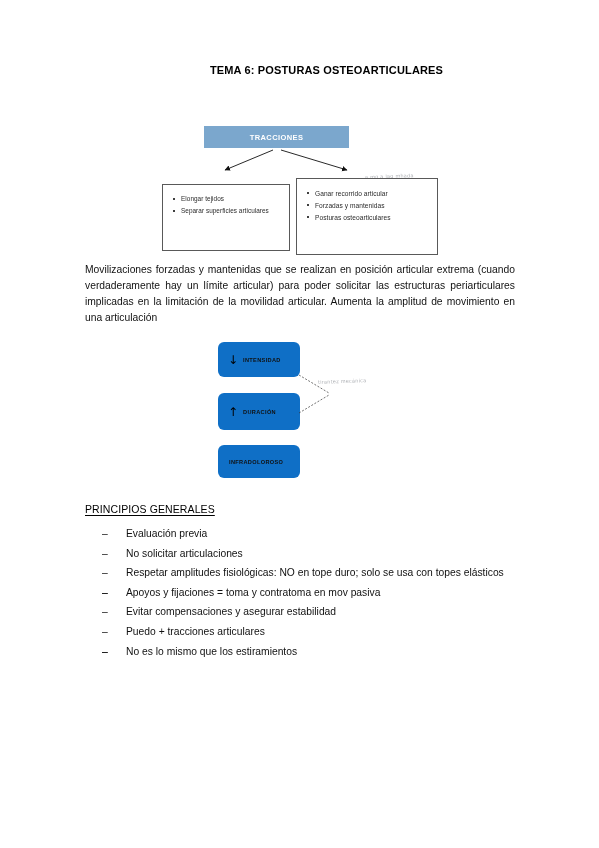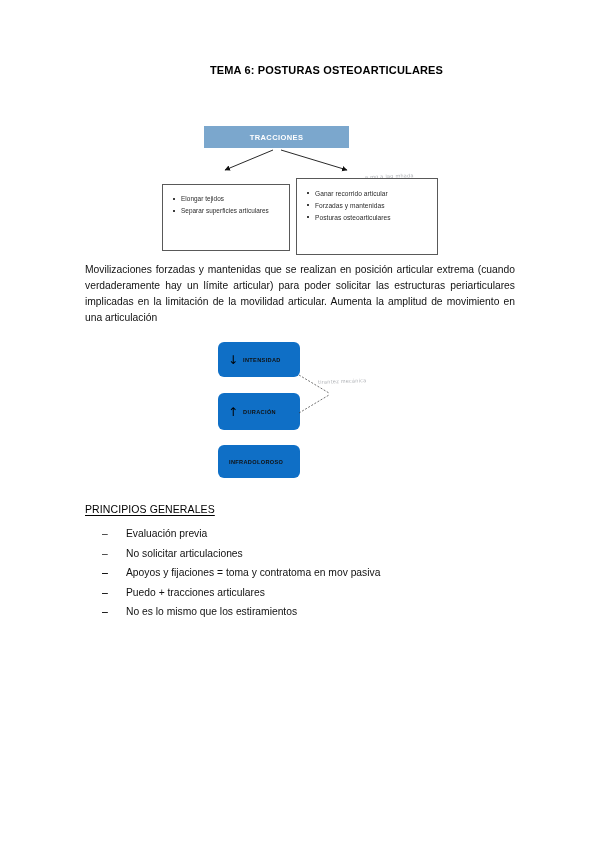--- a/index.html
+++ b/index.html
@@ -300,22 +300,22 @@
     </svg>
 
     <div class="handwriting hw-tirantez">tirantez mecánica</div>
   </div>
 
   <div class="section-heading principios">PRINCIPIOS GENERALES</div>
 
   <div class="principios-list">
     <div class="item"><span class="dash">–</span><span>Evaluación previa</span></div>
     <div class="item"><span class="dash">–</span><span>No solicitar articulaciones</span></div>
-    <div class="item"><span class="dash">–</span></div>
+    <div class="item"><span class="dash">–</span><span>Respetar amplitudes fisiológicas: NO en tope duro; solo se usa con topes elásticos</span></div>
     <div class="item"><span class="dash">–</span></div>
     <div class="item"><span class="dash">–</span><span>Apoyos y fijaciones = toma y contratoma en mov pasiva</span></div>
-    <div class="item"><span class="dash">–</span></div>
+    <div class="item"><span class="dash">–</span><span>Evitar compensaciones y asegurar estabilidad</span></div>
     <div class="item"><span class="dash">–</span><span>Puedo + tracciones articulares</span></div>
     <div class="item"><span class="dash">–</span></div>
     <div class="item"><span class="dash">–</span><span>No es lo mismo que los estiramientos</span></div>
   </div>
 
 </div>
 
 </body></html>

